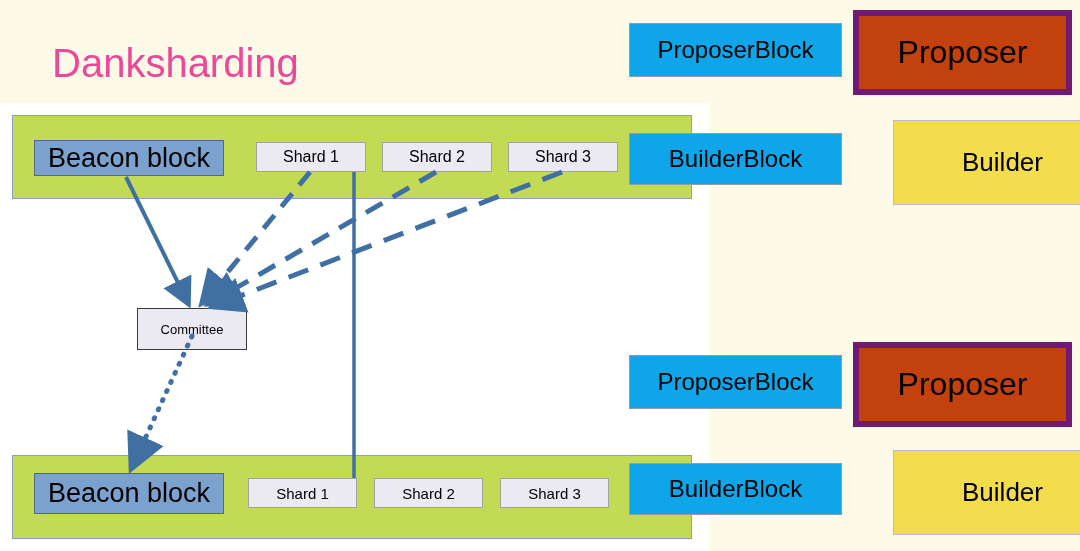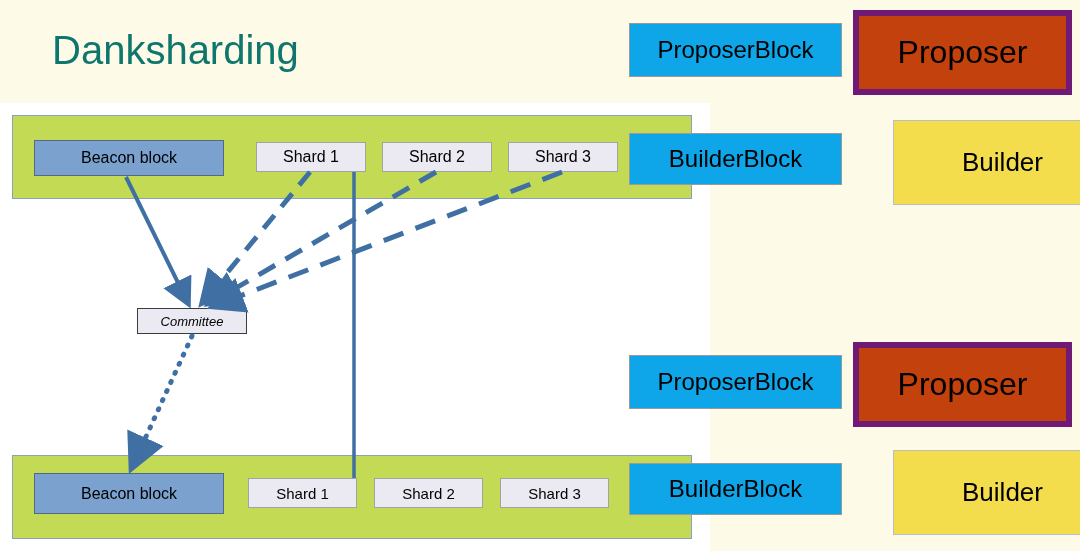--- a/index.html
+++ b/index.html
@@ -25,24 +25,24 @@
   .bg-white {
     position: absolute;
     left: 0; top: 103px;
     width: 710px; height: 448px;
     background: #ffffff;
   }
 
   
   .title {
     position: absolute;
-    left: 52px; top: 26px;
+    left: 52px; top: 39px;
     font-size: 40px;
     line-height: 48px;
-    color: #0f766e;
+    color: #ec4899;
     letter-spacing: 0px;
     white-space: nowrap;
   }
 
   
   .box {
     position: absolute;
     box-sizing: border-box;
     display: flex;
     align-items: center;
@@ -54,21 +54,21 @@
   
   .slot-bar {
     background: #c3da54;
     border: 1px solid #8c9fc0;
   }
 
   
   .beacon {
     background: #7ba2ce;
     border: 1px solid #54698a;
-    font-size: 16px;
+    font-size: 27px;
   }
 
   
   .shard {
     background: #ebeaf2;
     border: 1px solid #a3a3a3;
     font-size: 16px;
   }
   .shard-small { font-size: 15px; }
 
@@ -126,21 +126,21 @@
   <div class="box shard" style="left:508px; top:142px; width:110px; height:30px;">Shard 3</div>
 
   <div class="box greyblock" style="left:629px; top:133px; width:213px; height:52px;">BuilderBlock</div>
 
   <div class="box greyblock" style="left:629px; top:23px; width:213px; height:54px;">ProposerBlock</div>
 
   <div class="box proposer" style="left:853px; top:10px; width:219px; height:85px;">Proposer</div>
 
   <div class="box builder" style="left:853px; top:120px; width:219px; height:85px;">Builder</div>
 
-  <div class="box committee" style="left:137px; top:308px; width:110px; height:26px;font-style:italic;">Committee</div>
+  <div class="box committee" style="left:137px; top:308px; width:110px; height:42px;">Committee</div>
 
   <div class="box slot-bar" style="left:12px; top:455px; width:680px; height:84px;"></div>
 
   <div class="box beacon" style="left:34px; top:473px; width:190px; height:41px;">Beacon block</div>
 
   <div class="box shard shard-small" style="left:248px; top:478px; width:109px; height:30px;">Shard 1</div>
   <div class="box shard shard-small" style="left:374px; top:478px; width:109px; height:30px;">Shard 2</div>
   <div class="box shard shard-small" style="left:500px; top:478px; width:109px; height:30px;">Shard 3</div>
 
   <div class="box greyblock" style="left:629px; top:463px; width:213px; height:52px;">BuilderBlock</div>

